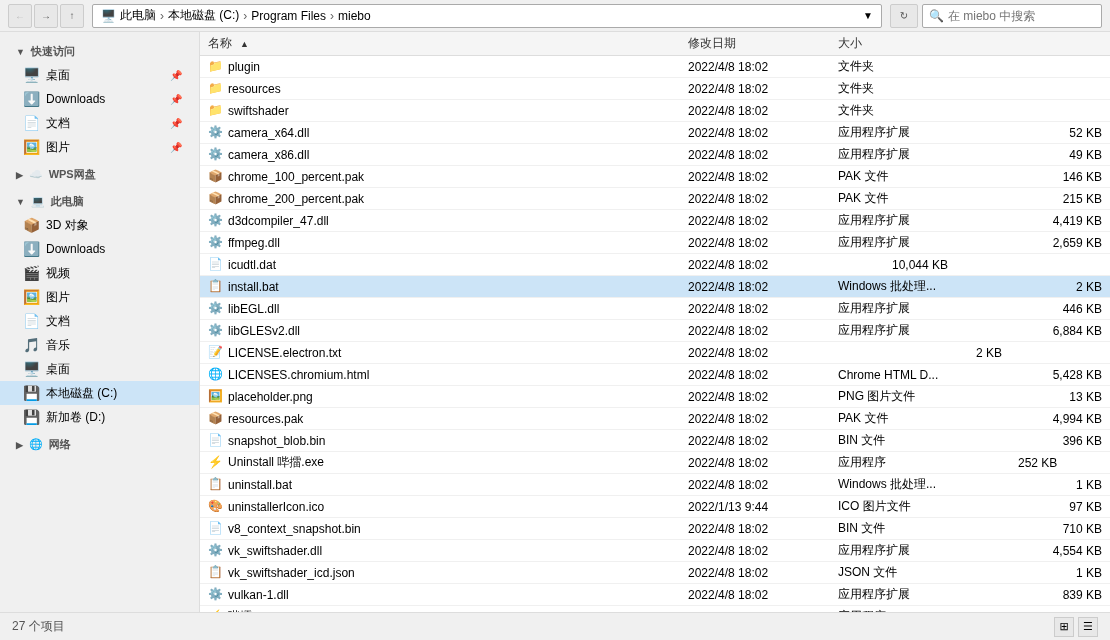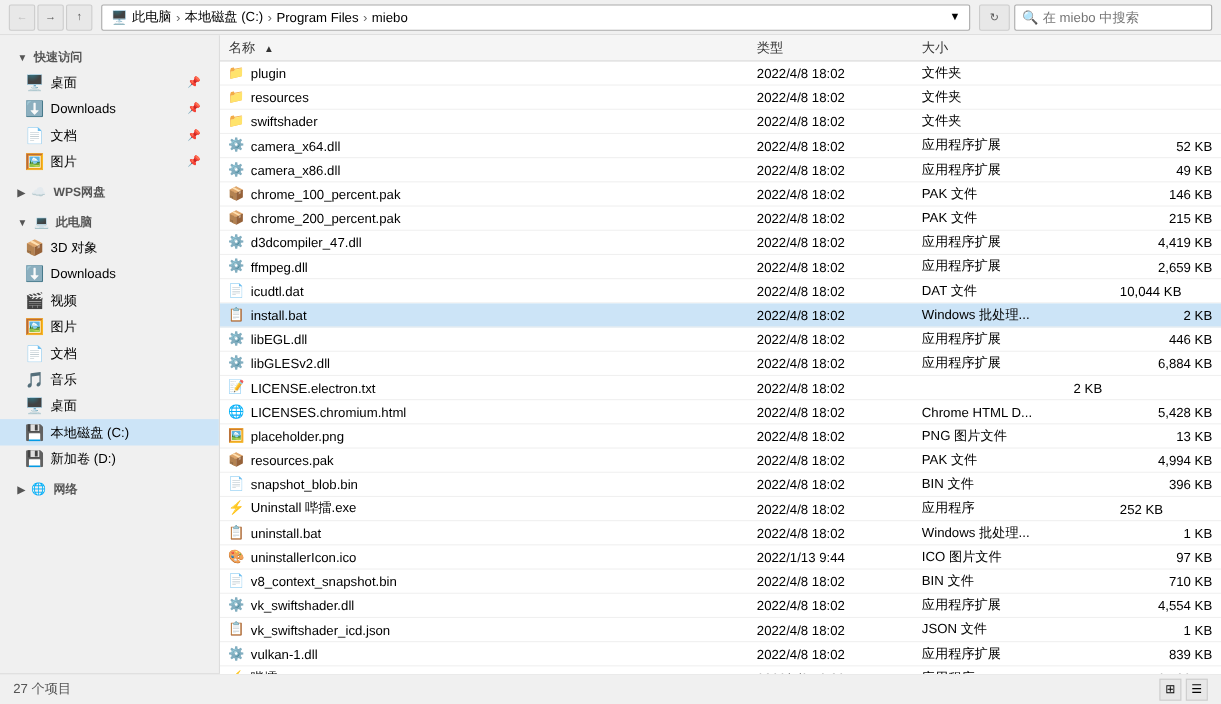--- a/index.html
+++ b/index.html
@@ -180,21 +180,21 @@
 
   <div class="content">
     <div class="file-list-container">
 
       <div class="file-list-header">
         <div class="col">
           <span>名称</span>
           <span style="font-size:9px;">▲</span>
         </div>
         <div class="col">
-          <span>类型</span>
+          <span>修改日期</span>
         </div>
         <div class="col">
           <span>大小</span>
         </div>
       </div>
 
       <div id="file-rows">
           <div class="file-row">
     <div class="col">
       <span class="file-icon icon-folder">📁</span>
@@ -331,24 +331,21 @@
     </div>
   </div>
           <div class="file-row">
     <div class="col">
       <span class="file-icon icon-dat">📄</span>
       <span>icudtl.dat</span>
     </div>
     <div class="col">
       <span>2022/4/8 18:02</span>
     </div>
-    <div class="col">
-      <span>DAT 文件</span>
-    </div>
-    <div class="col" style="justify-content:flex-start;">
+    <div class="col" style="justify-content:center;">
       <span>10,044 KB</span>
     </div>
   </div>
           <div class="file-row selected">
     <div class="col">
       <span class="file-icon icon-bat">📋</span>
       <span>install.bat</span>
     </div>
     <div class="col">
       <span>2022/4/8 18:02</span>

